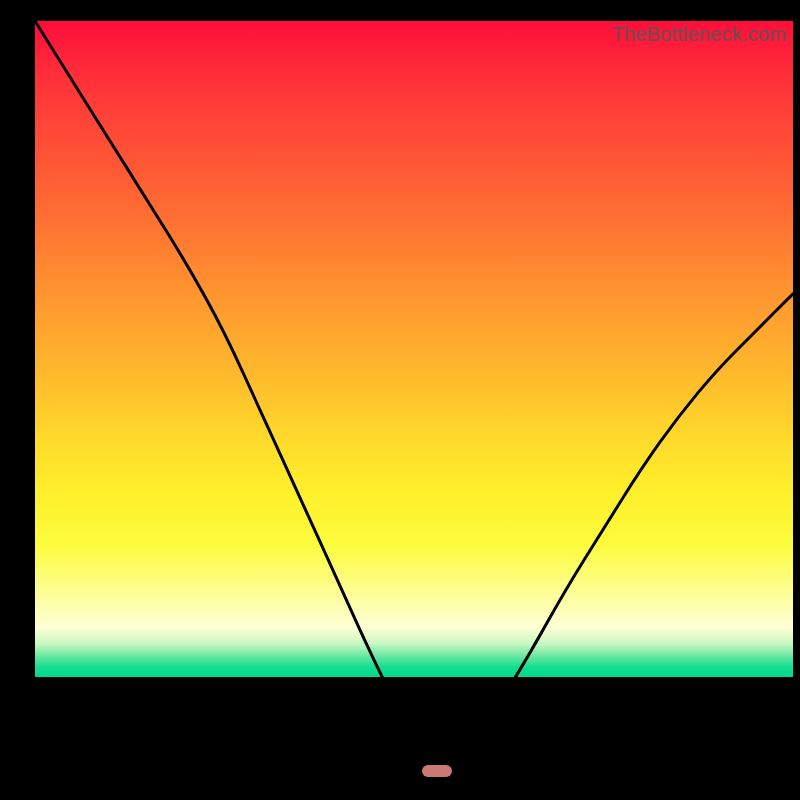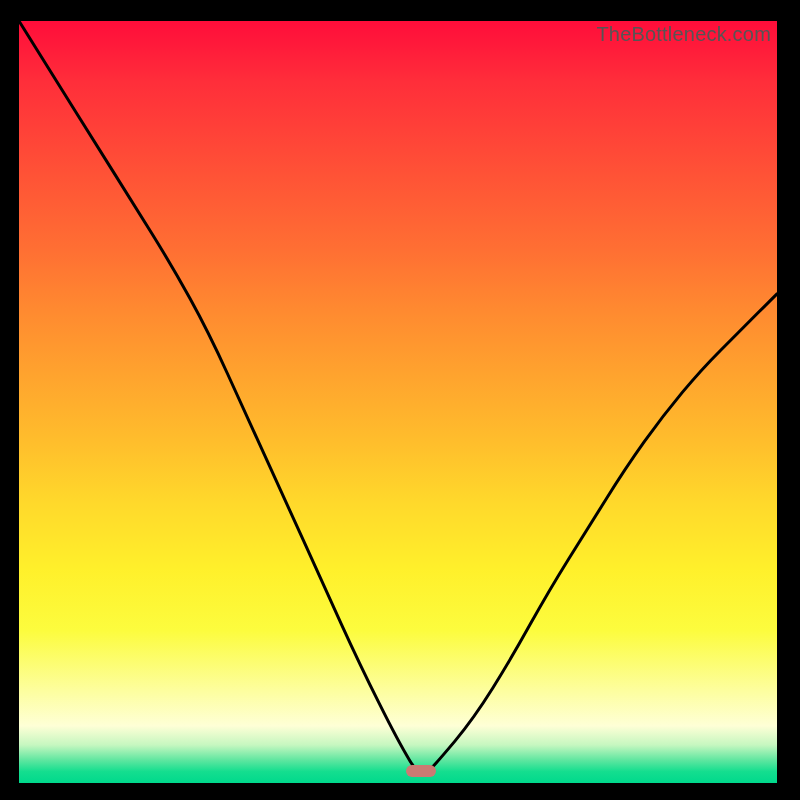--- a/index.html
+++ b/index.html
@@ -12,24 +12,24 @@
     font-family: Arial, Helvetica, sans-serif;
   }
   .frame {
     position: relative;
     width: 800px;
     height: 800px;
     background: #000;
   }
   .plot-area {
     position: absolute;
-    left: 19px;
+    left: 35px;
     top: 21px;
     width: 758px;
-    height: 762px;
+    height: 656px;
     
     background: linear-gradient(to bottom,
       #ff0d3a 0%,
       #ff2e3a 8%,
       #ff5236 20%,
       #ff6f33 30%,
       #ff8a30 38%,
       #ffa22e 46%,
       #ffbd2c 55%,
       #ffd82b 63%,

